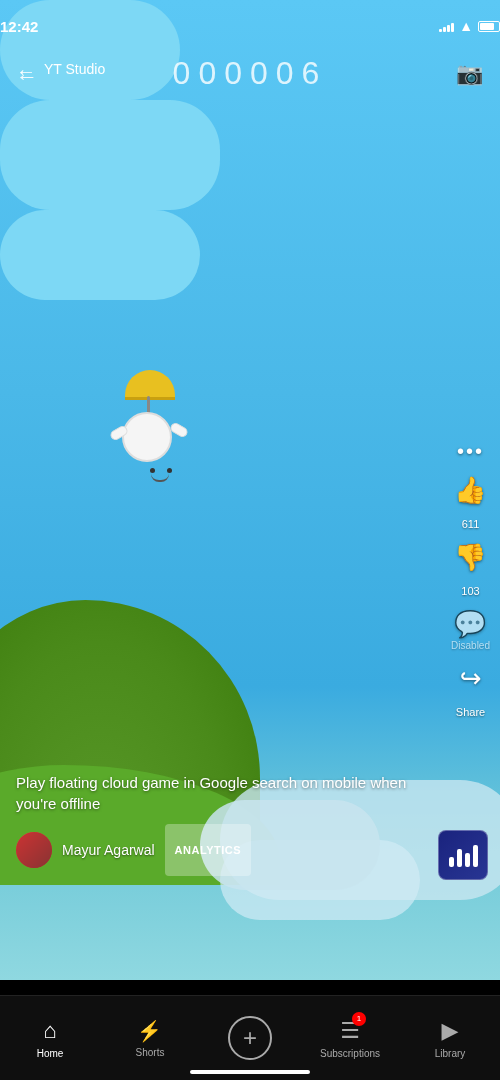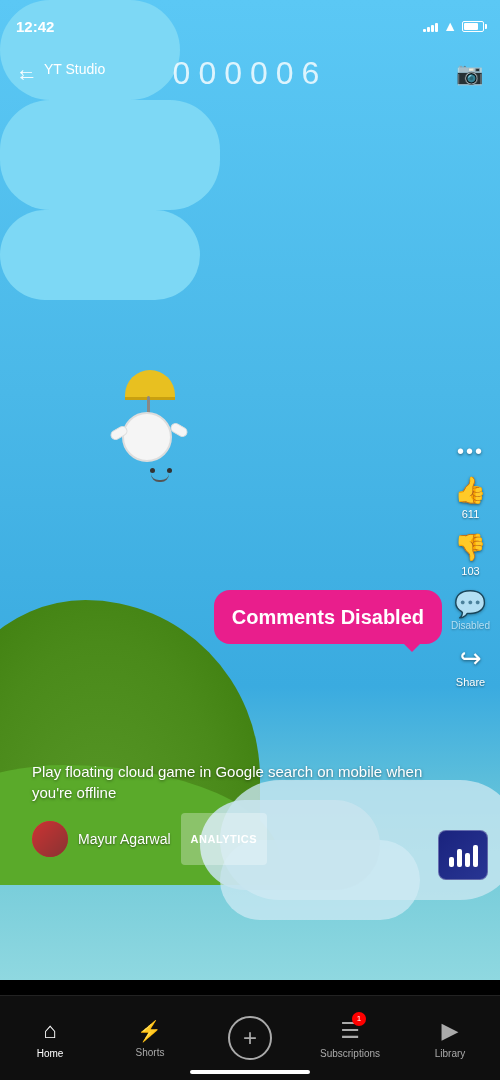--- a/index.html
+++ b/index.html
@@ -182,21 +182,21 @@
     
     .status-bar {
       position: absolute;
       top: 0;
       left: 0;
       width: 100%;
       height: 44px;
       display: flex;
       align-items: center;
       justify-content: space-between;
-      padding: 8px 16px 0;
+      padding: 8px 0 0;
       z-index: 100;
     }
     .status-time {
       color: #fff;
       font-size: 15px;
       font-weight: 600;
     }
     .status-icons {
       display: flex;
       align-items: center;
@@ -316,21 +316,21 @@
     }
     .action-icon {
       font-size: 26px;
       color: #fff;
       text-shadow: 0 1px 3px rgba(0,0,0,0.5);
     }
     .action-count {
       font-size: 11px;
       color: #fff;
       text-shadow: 0 1px 2px rgba(0,0,0,0.5);
-      margin-top: 2px;
+      margin-top: 12px;
     }
     .more-dots {
       color: #fff;
       font-size: 20px;
       letter-spacing: 2px;
       text-shadow: 0 1px 3px rgba(0,0,0,0.5);
     }
     .comment-icon-wrapper {
       display: flex;
       flex-direction: column;
@@ -365,26 +365,25 @@
       bottom: -18px;
       right: 20px;
       border-width: 10px;
       border-style: solid;
       border-color: #e91e8c transparent transparent transparent;
     }
 
     
     .bottom-info {
       position: absolute;
-      bottom: 107px;
+      bottom: 96px;
       left: 0;
       width: 440px;
       padding: 10px 16px 8px;
       z-index: 50;
-      margin-left: 16px;
     }
     .video-title {
       color: #fff;
       font-size: 15px;
       font-weight: 500;
       line-height: 1.4;
       text-shadow: 0 1px 3px rgba(0,0,0,0.5);
       margin-bottom: 10px;
     }
     .channel-row {
@@ -597,23 +596,20 @@
     <div class="comment-icon-wrapper action-item">
       <span class="action-icon">💬</span>
       <span class="disabled-text">Disabled</span>
     </div>
     <div class="action-item">
       <span class="action-icon">↪</span>
       <span class="action-count">Share</span>
     </div>
   </div>
 
-  <div class="comments-tooltip">
-    <span>Comments Disabled</span>
-  </div>
 
   <div class="bottom-info">
     <div class="video-title">Play floating cloud game in Google search on mobile when you're offline</div>
     <div class="channel-row">
       <div class="avatar">
         <div class="avatar-img"></div>
       </div>
       <span class="channel-name">Mayur Agarwal</span>
       <div class="analytics-btn">ANALYTICS</div>
     </div>

